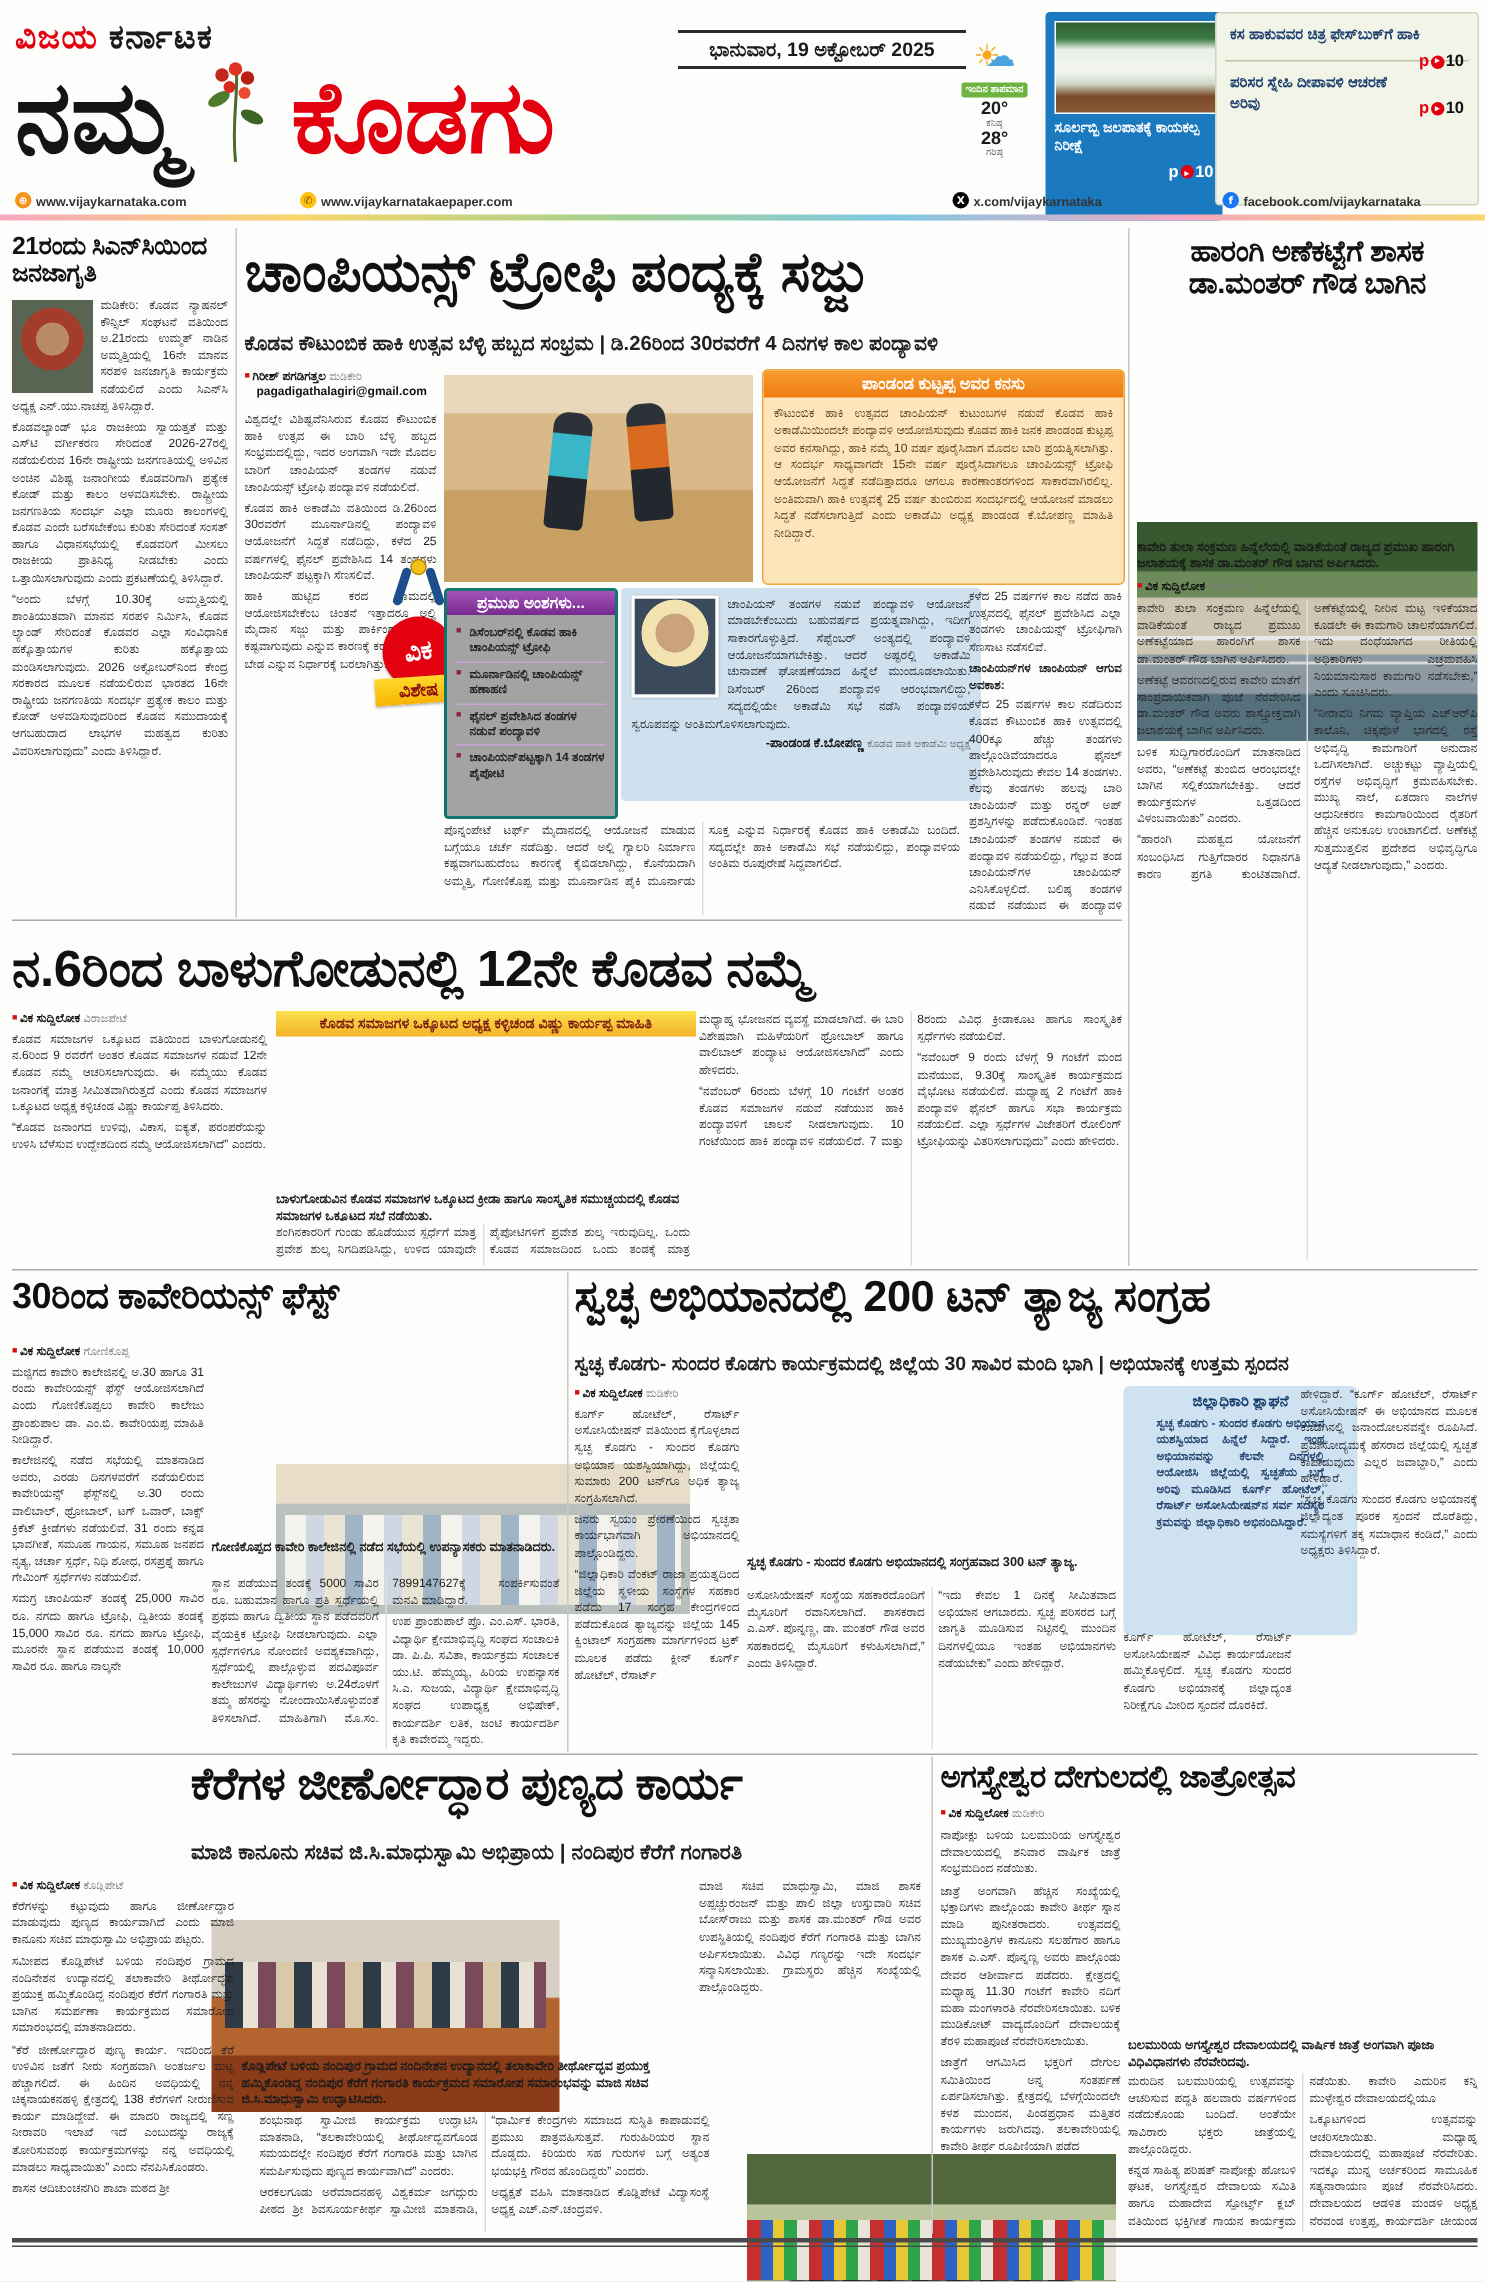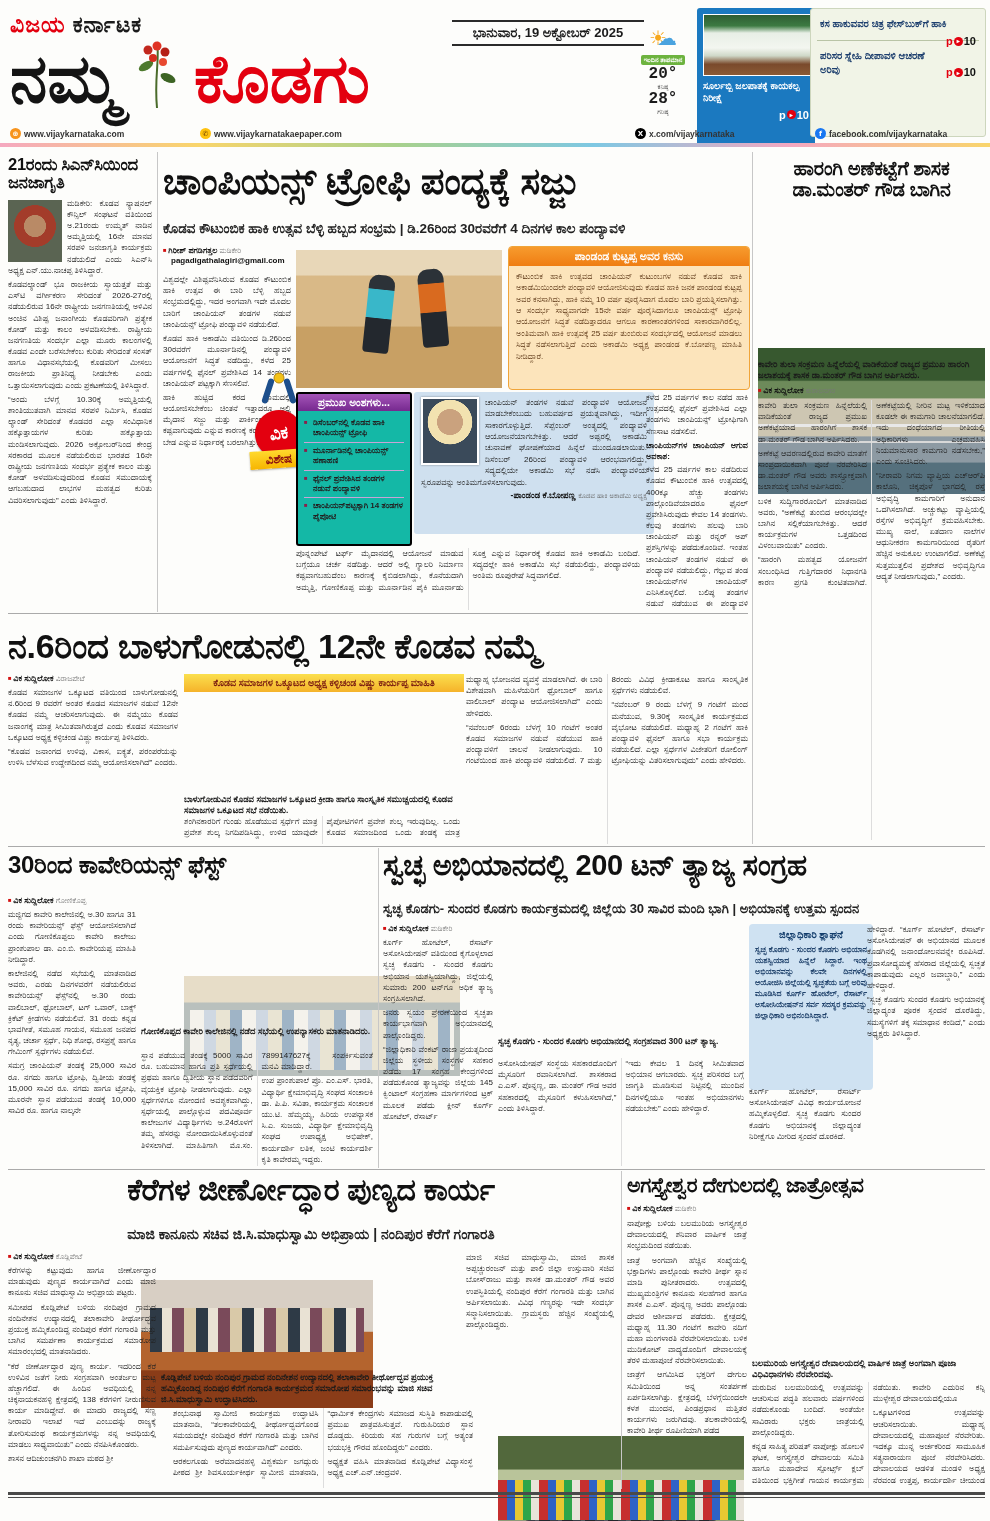--- a/index.html
+++ b/index.html
@@ -12,21 +12,21 @@
   .brand-top .red{color:#e3000f;}
   .brand-title{font-size:67px;font-weight:bold;line-height:1;display:flex;align-items:flex-end;gap:14px;}
   .brand-title .blk{color:#141414;}
   .brand-title .red{color:#e3000f;}
   .datebox{border-top:2px solid #2b2b2b;border-bottom:2px solid #2b2b2b;padding:3px 10px;font-size:13px;font-weight:bold;text-align:center;white-space:nowrap;}
   .weather{width:60px;text-align:center;}
   .weather .wicon{font-size:20px;line-height:1;display:block;}
   .weather .wicon .sun{color:#f6a71c;}
   .weather .wicon .cloud{color:#4aa3df;margin-left:-10px;}
   .weather .chip{display:inline-block;background:#6db33f;color:#fff;font-size:6.5px;font-weight:bold;padding:1px 3px;border-radius:2px;line-height:1.2;}
-  .weather .deg{font-size:16px;font-weight:bold;line-height:1.05;font-family:Liberation Mono, monospace;}
+  .weather .deg{font-size:12px;font-weight:bold;line-height:1.05;}
   .weather .lbl{font-size:6.5px;color:#555;}
   .promo-main{background:#1b79c0;border-radius:3px;padding:6px;color:#fff;}
   .promo-main .pphoto{width:100%;height:60px;border:1px solid #fff;background:linear-gradient(180deg,#2e5d33 0%,#3c7a42 18%,#e8efe6 30%,#f3f6f0 55%,#cfd8c8 68%,#7a4a2c 82%,#8a5a36 100%);}
   .promo-main .ptext{font-size:9.5px;font-weight:bold;line-height:1.3;margin-top:4px;}
   .pageref{font-weight:bold;font-size:11px;display:inline-flex;align-items:center;gap:1px;}
   .pageref .p{color:#e3000f;}
   .pageref .circ{width:9px;height:9px;border-radius:50%;background:#e3000f;color:#fff;font-size:6px;display:inline-flex;align-items:center;justify-content:center;}
   .pageref .no{color:#111;}
   .promo-main .pageref .p,.promo-main .pageref .no{color:#fff;}
   .promo-side{background:#f1f4e7;border:1px solid #cdd6bd;border-radius:3px;}
@@ -50,36 +50,36 @@
   .byline .eml{font-weight:bold;color:#111;display:block;margin-left:8px;}
   .body-text{font-size:8px;line-height:1.4;text-align:justify;color:#222;overflow:hidden;}
   .body-text p{margin:0 0 3px;}
   .cols2{column-count:2;column-gap:9px;column-rule:1px solid #ddd;}
   .caption{font-size:8.5px;font-weight:bold;color:#1a1a1a;line-height:1.3;overflow:hidden;}
   .subhead-inline{font-weight:bold;font-size:8px;margin:2px 0;}
   
   .box-orange{background:#fce4bb;border:1px solid #f0a53a;border-radius:4px;overflow:hidden;}
   .box-orange .bt{background:linear-gradient(180deg,#f79b2e,#ef7d12);color:#fff;font-weight:bold;font-size:11px;text-align:center;padding:3px;}
   .box-orange .bb{padding:5px 7px;font-size:8px;line-height:1.42;color:#5a3413;text-align:justify;overflow:hidden;}
-  .box-purple{border:2px solid #000000;background:#14b8a6;border-radius:3px;overflow:hidden;}
+  .box-purple{border:2px solid #0f766e;background:#a3a3a3;border-radius:3px;overflow:hidden;}
   .box-purple .bt{background:linear-gradient(180deg,#a455b8,#76298f);color:#fff;font-weight:bold;font-size:10.5px;text-align:center;padding:2px;}
   .box-purple ul{margin:4px 6px;padding:0;list-style:none;}
   .box-purple li{font-size:8px;font-weight:bold;color:#222;line-height:1.3;padding:3px 0 3px 9px;position:relative;border-bottom:1px solid #c9a3d6;}
   .box-purple li:last-child{border-bottom:none;}
   .box-purple li::before{content:"■";color:#8a1f4b;font-size:6px;position:absolute;left:0;top:4px;}
   .quote-box{background:#cfe0ef;border-radius:3px;padding:5px 7px;overflow:hidden;}
   .quote-box .qtext{font-size:8px;line-height:1.42;text-align:justify;color:#222;}
   .quote-box .attr{font-weight:bold;font-size:8.5px;color:#111;text-align:right;margin-top:2px;}
   .quote-box .attr .role{font-weight:normal;font-size:7px;color:#666;}
   .portrait{float:left;width:54px;height:64px;margin:0 6px 2px 0;border:2px solid #fff;box-shadow:0 0 2px rgba(0,0,0,.4);background:radial-gradient(circle at 50% 36%,#caa27e 0 26%,#f2e2b0 27% 45%,#3a4a5a 46% 100%);}
   .portrait2{float:left;width:54px;height:62px;margin:2px 5px 2px 0;background:radial-gradient(circle at 50% 42%,#b98a66 0 24%,#a33c2a 25% 46%,#5a6452 47% 100%);}
   .badge{width:58px;text-align:center;}
   .badge .circle{width:48px;height:48px;margin:0 auto;border-radius:50%;background:#e3000f;color:#fff;font-weight:bold;font-size:17px;display:flex;align-items:center;justify-content:center;transform:rotate(-8deg);box-shadow:0 1px 2px rgba(0,0,0,.4);}
   .badge .ribbon{background:linear-gradient(180deg,#ffd92e,#f7b500);color:#8c1010;font-weight:bold;font-size:12px;padding:2px 4px;margin-top:-8px;transform:rotate(-4deg);box-shadow:0 1px 2px rgba(0,0,0,.3);}
-  .blue-box{background:#cfe2f2;border-radius:4px;padding:5px 6px;overflow:hidden;font-family:Liberation Serif, serif;}
+  .blue-box{background:#cfe2f2;border-radius:4px;padding:5px 22px;overflow:hidden;}
   .blue-box .bt{font-weight:bold;font-size:10px;color:#123c6b;text-align:center;margin-bottom:3px;}
   .blue-box .bb{font-size:7.8px;line-height:1.42;font-weight:bold;color:#23456e;text-align:justify;}
   .strip-yellow{background:linear-gradient(180deg,#fbe04e,#f5b32a);color:#7a1b10;font-weight:bold;font-size:9.5px;text-align:center;padding:3px 2px;overflow:hidden;white-space:nowrap;}
   
   .photo{overflow:hidden;position:relative;background:#999;}
   .ph-hockey{background:linear-gradient(180deg,#e8d7b8 0 18%,#d9b987 19% 55%,#c8a064 56% 100%);}
   .ph-hockey .pl{position:absolute;width:26px;height:78px;border-radius:10px 10px 4px 4px;}
   .ph-hockey .p1{left:34%;top:18%;background:linear-gradient(180deg,#2c3238 0 18%,#39b7c9 19% 55%,#23282e 56% 100%);transform:rotate(6deg);}
   .ph-hockey .p2{left:60%;top:14%;background:linear-gradient(180deg,#2c3238 0 18%,#d96a1f 19% 55%,#23282e 56% 100%);transform:rotate(-5deg);}
   .ph-harangi{background:linear-gradient(180deg,#37582f 0 22%,#6d8a5a 23% 34%,#cdc6b2 35% 60%,#8d9aa3 61% 78%,#55707d 79% 100%);}

